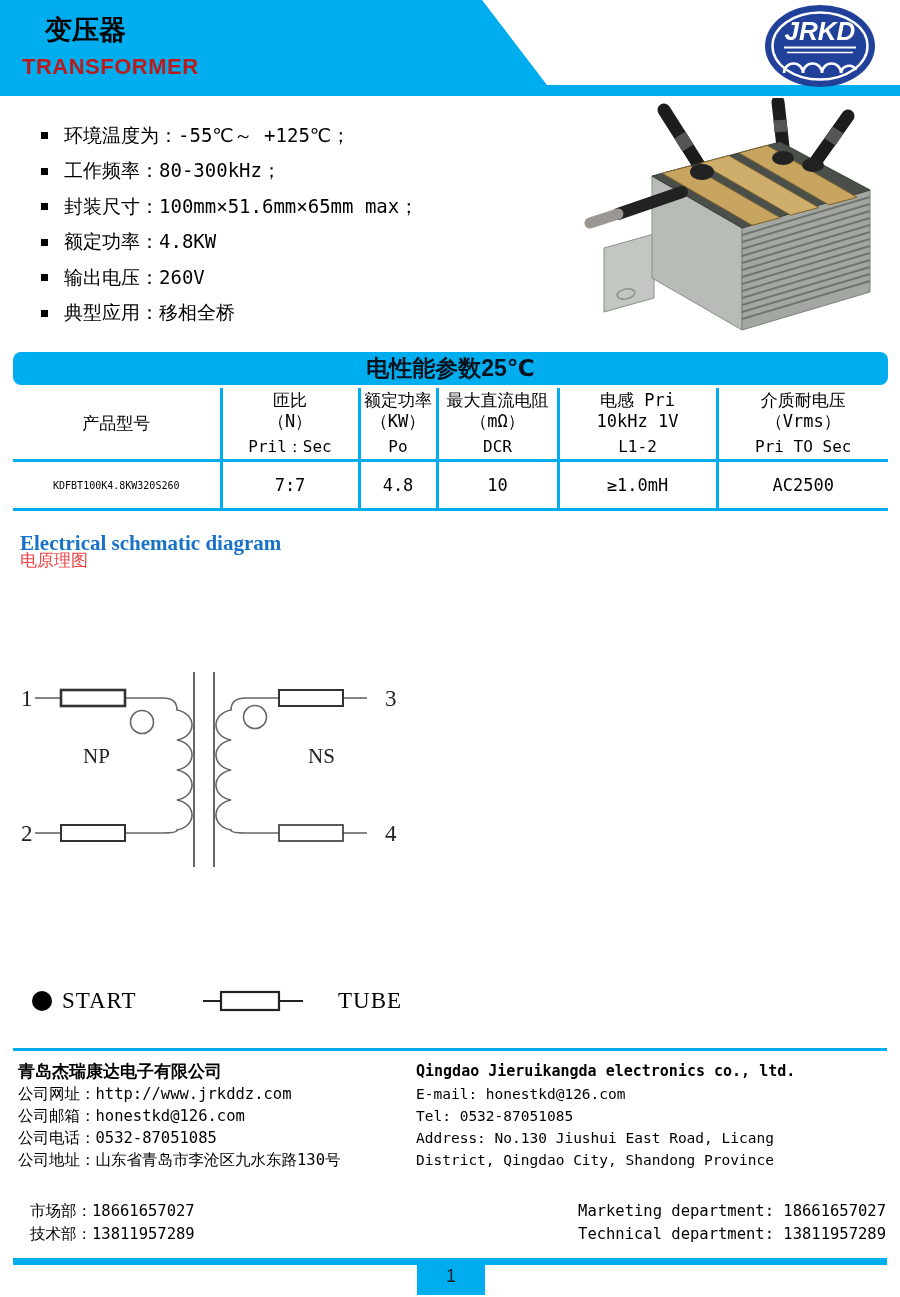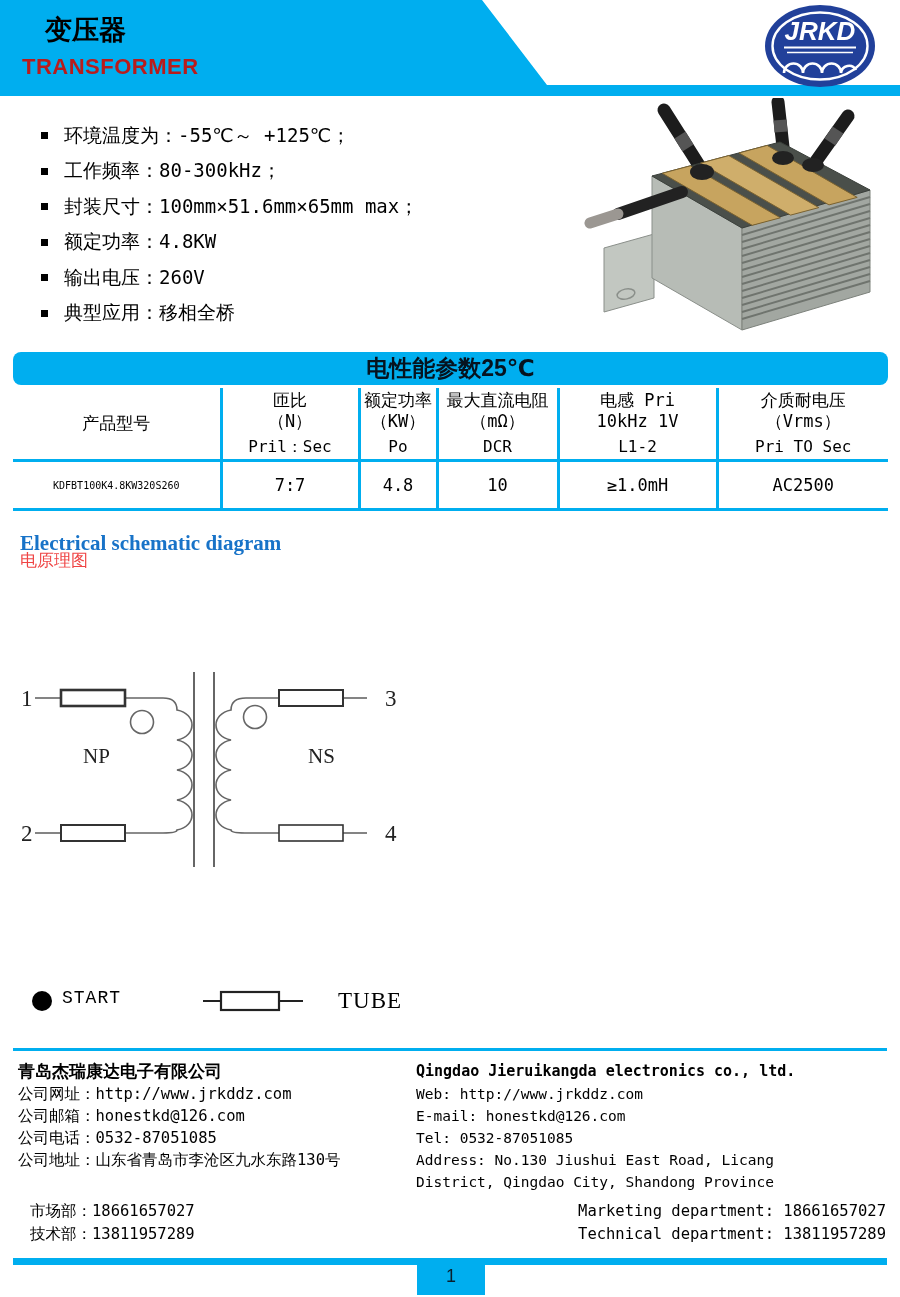--- a/index.html
+++ b/index.html
@@ -43,21 +43,21 @@
   .cl-gap{margin-top:4px;font-size:16px;}
 
   
   .sch-title-cn{position:absolute;left:20px;top:509px;font-size:17px;color:#ef4444;margin-top:40px;}
   .sch-title-en{position:absolute;left:20px;top:531px;font-size:21px;font-weight:bold;color:#1873c8;
     font-family:"Liberation Serif","DejaVu Serif",serif;}
   .schematic{position:absolute;left:15px;top:662px;width:420px;height:212px;}
 
   .legend{position:absolute;left:0;top:985px;width:460px;height:36px;}
   .legend .dot{position:absolute;left:32px;top:6px;width:20px;height:20px;border-radius:50%;background:#000;}
-  .legend .start-label{position:absolute;left:62px;top:3px;font-size:18px;letter-spacing:1px;font-family:Liberation Mono, monospace;}
+  .legend .start-label{position:absolute;left:62px;top:3px;font-size:23px;letter-spacing:1px;}
   .legend .tube-sym{position:absolute;left:203px;top:5px;width:110px;height:22px;}
   .legend .tube-label{position:absolute;left:338px;top:3px;font-size:23px;letter-spacing:1px;}
 
   
   .foot-rule{position:absolute;left:13px;top:1048px;width:874px;height:3px;background:#00AEEF;}
   .foot-cn{position:absolute;left:18px;top:1059px;width:440px;}
   .foot-cn .company{font-size:17px;font-weight:bold;line-height:24px;}
   .foot-cn .fline{font-size:15.5px;line-height:22px;}
   .foot-en{position:absolute;right:14px;top:1059px;width:470px;}
   .foot-en .company{font-size:15px;font-weight:bold;line-height:24px;}
@@ -264,21 +264,20 @@
   <div class="foot-cn mono">
     <div class="company">青岛杰瑞康达电子有限公司</div>
     <div class="fline">公司网址：http://www.jrkddz.com</div>
     <div class="fline">公司邮箱：honestkd@126.com</div>
     <div class="fline">公司电话：0532-87051085</div>
     <div class="fline">公司地址：山东省青岛市李沧区九水东路130号</div>
   </div>
 
   <div class="foot-en mono">
     <div class="company">Qingdao Jieruikangda electronics co., ltd.</div>
-    <div class="fline">Web: http://www.jrkddz.com</div>
     <div class="fline">E-mail: honestkd@126.com</div>
     <div class="fline">Tel: 0532-87051085</div>
     <div class="fline">Address: No.130 Jiushui East Road, Licang</div>
     <div class="fline">District, Qingdao City, Shandong Province</div>
   </div>
 
   <div class="dept-cn mono">
     <div class="fline">市场部：18661657027</div>
     <div class="fline">技术部：13811957289</div>
   </div>

